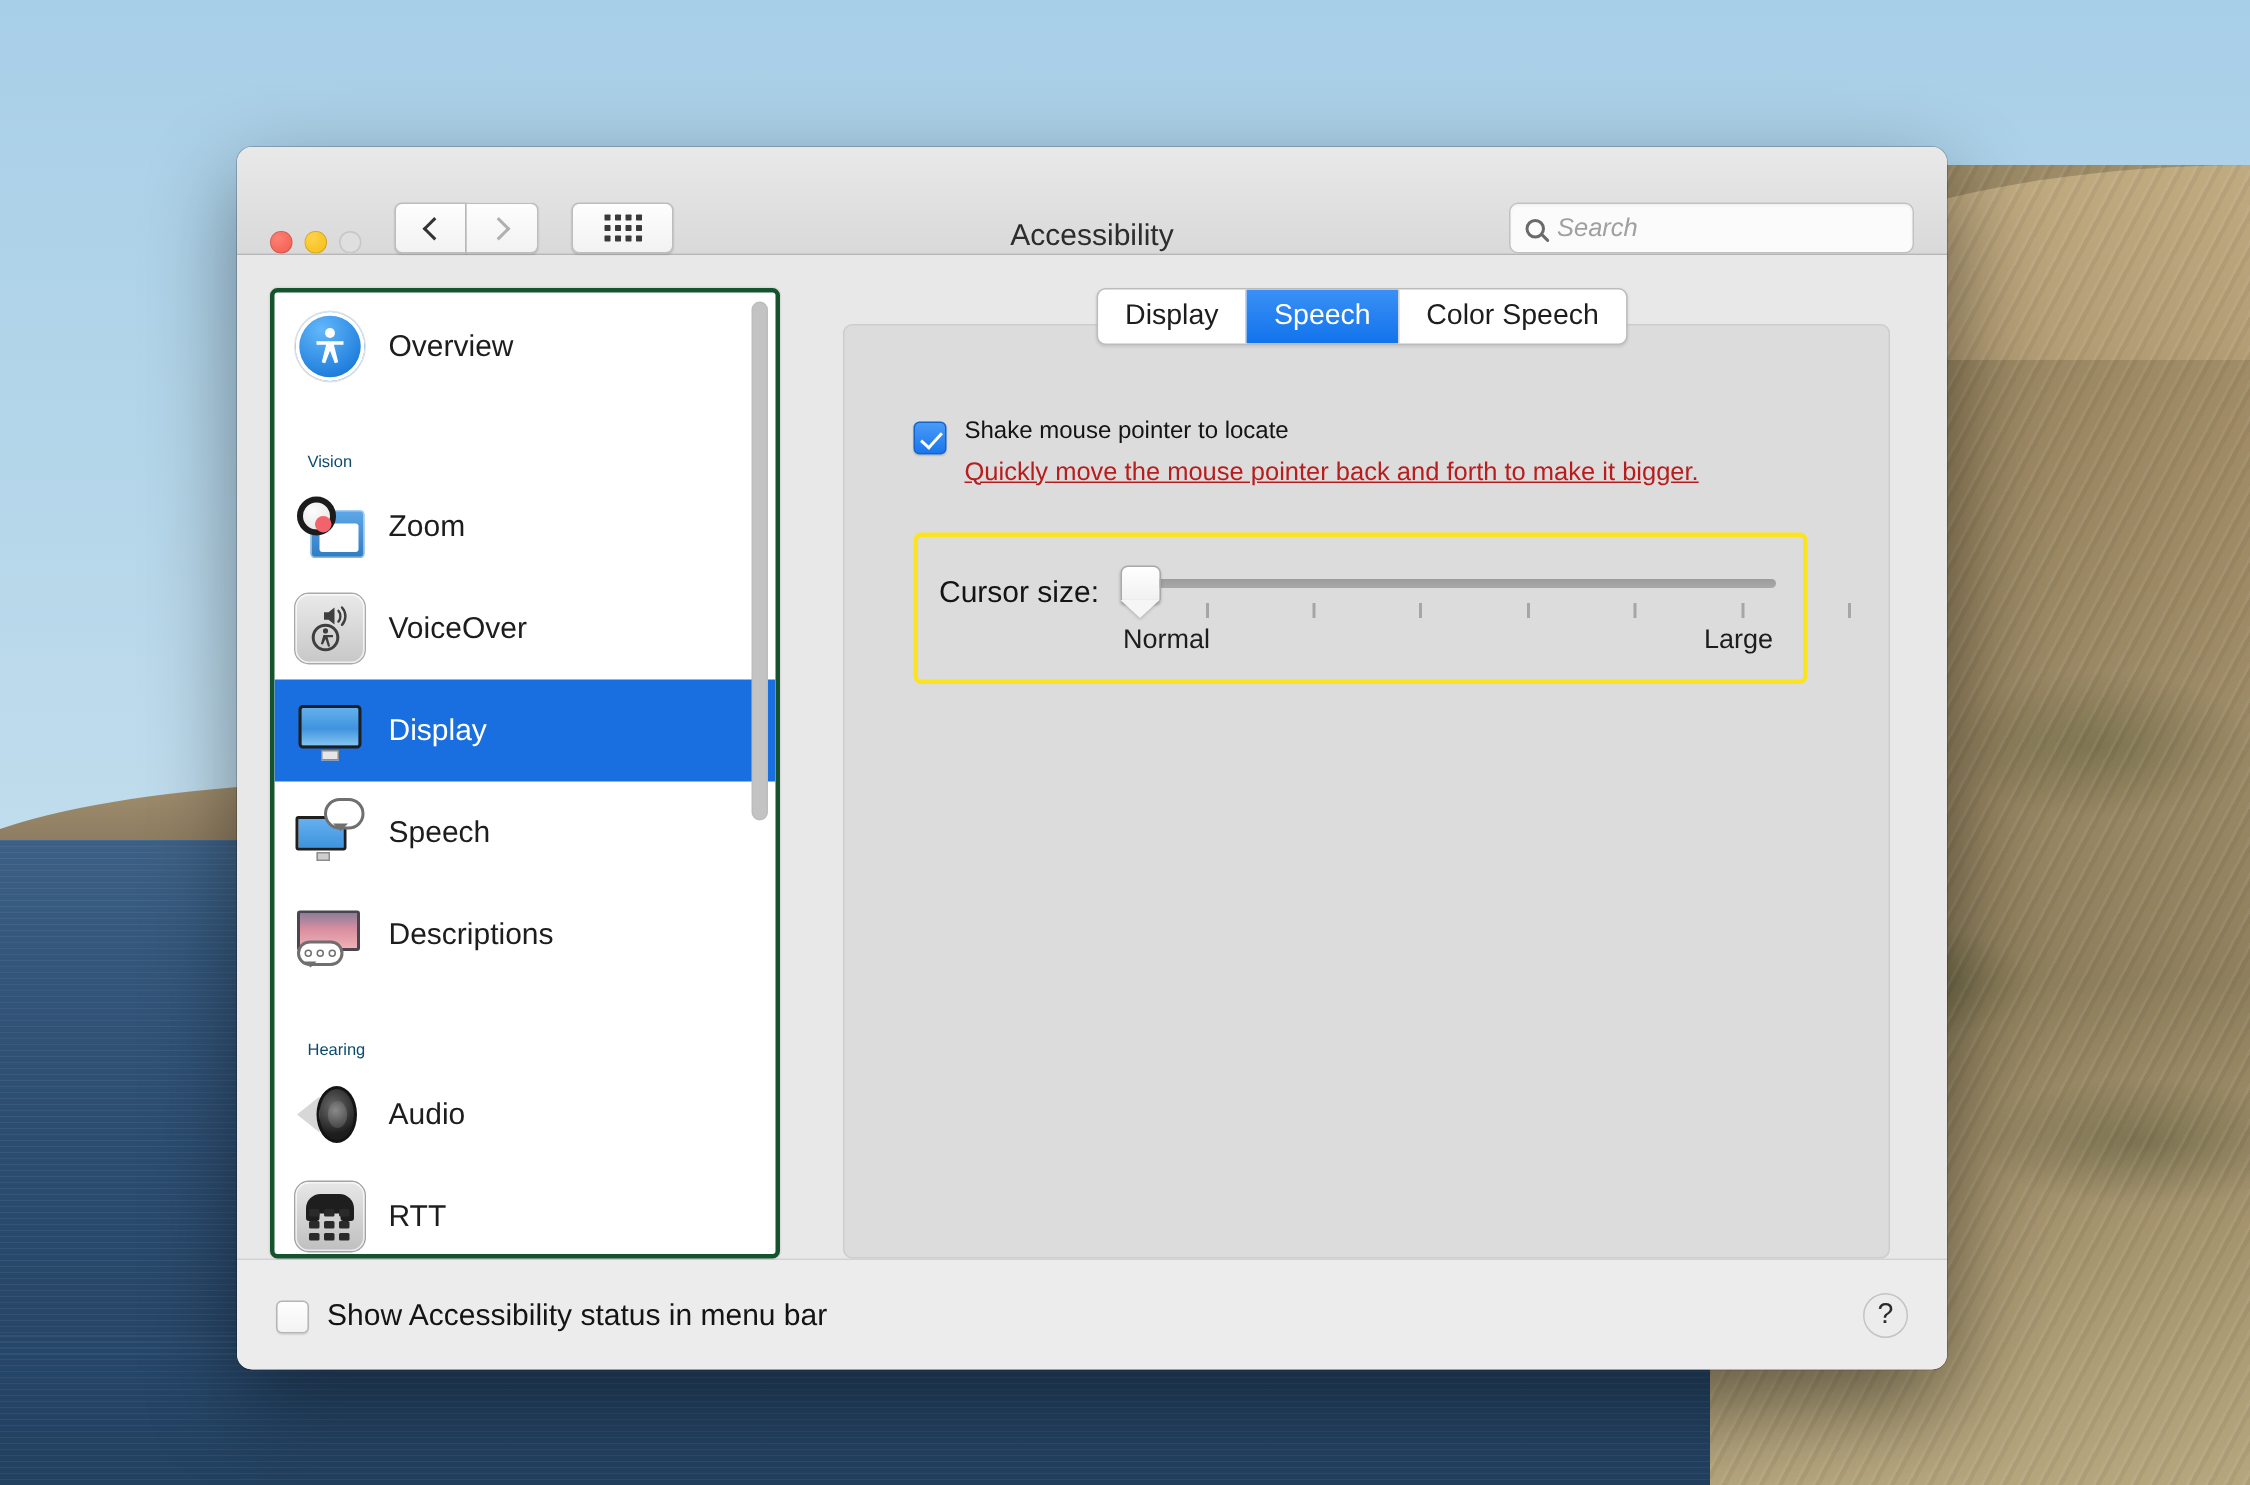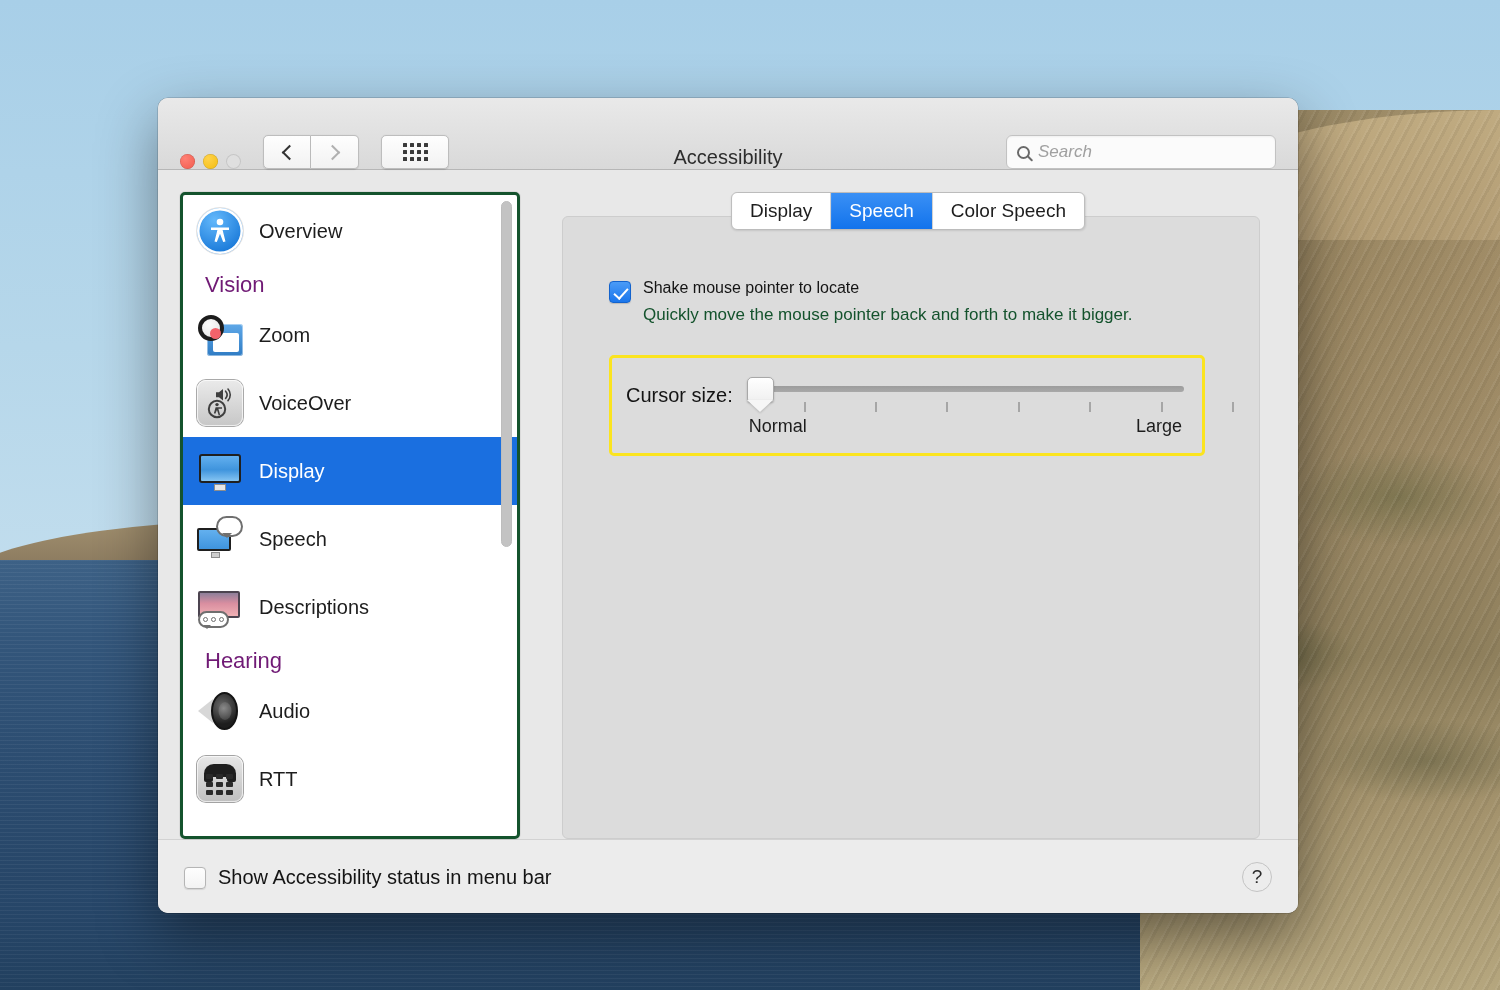--- a/index.html
+++ b/index.html
@@ -175,22 +175,23 @@
 
   .sb-row {
     display: flex; align-items: center;
     height: 68px; padding-left: 14px;
     gap: 16px;
   }
   .sb-row.selected { background: #1a6fe0; }
   .sb-label { font-size: 20px; color: #1d1d1d; }
   .sb-row.selected .sb-label { color: #fff; }
   .sb-group {
-    font-size: 22px; color: #701a75;
+    font-size: 11px; color: #0c4a6e;
     padding: 7px 0 3px 22px;
+    margin-top: 30px;
   }
   .sb-icon { width: 46px; height: 46px; flex: 0 0 46px; position: relative; }
 
   
   .ic-overview {
     border-radius: 50%;
     background: radial-gradient(circle at 38% 26%, #63b8fb, #1878d8 78%);
     box-shadow: inset 0 0 0 2.5px #fff, 0 0 0 1px rgba(0,0,0,.12);
   }
   .ic-overview .fig, .ic-vo .fig {
@@ -378,22 +379,22 @@
     border: solid #fff; border-width: 0 2.5px 2.5px 0;
     transform: rotate(42deg);
   }
   .checkbox.off {
     background: linear-gradient(to bottom, #fefefe, #f3f3f3);
     border: .5px solid #b5b5b5;
     box-shadow: 0 .5px 1px rgba(0,0,0,.10);
   }
   .cb-title { font-size: 16px; color: #141414; line-height: 1.1; }
   .cb-desc {
-    font-size: 17px; color: #14532d; line-height: 1.45;
-    margin-top: 6px; max-width: 500px;
+    font-size: 17px; color: #b91c1c; line-height: 1.45;
+    margin-top: 6px; max-width: 500px; text-decoration: underline;
   }
 
   
   #slider-group {
     margin-top: 28px;
     border: 3px solid #fbe41f;
     border-radius: 5px;
     padding: 14px 18px 16px 14px;
     display: flex; align-items: flex-start; gap: 14px;
     width: 596px;

